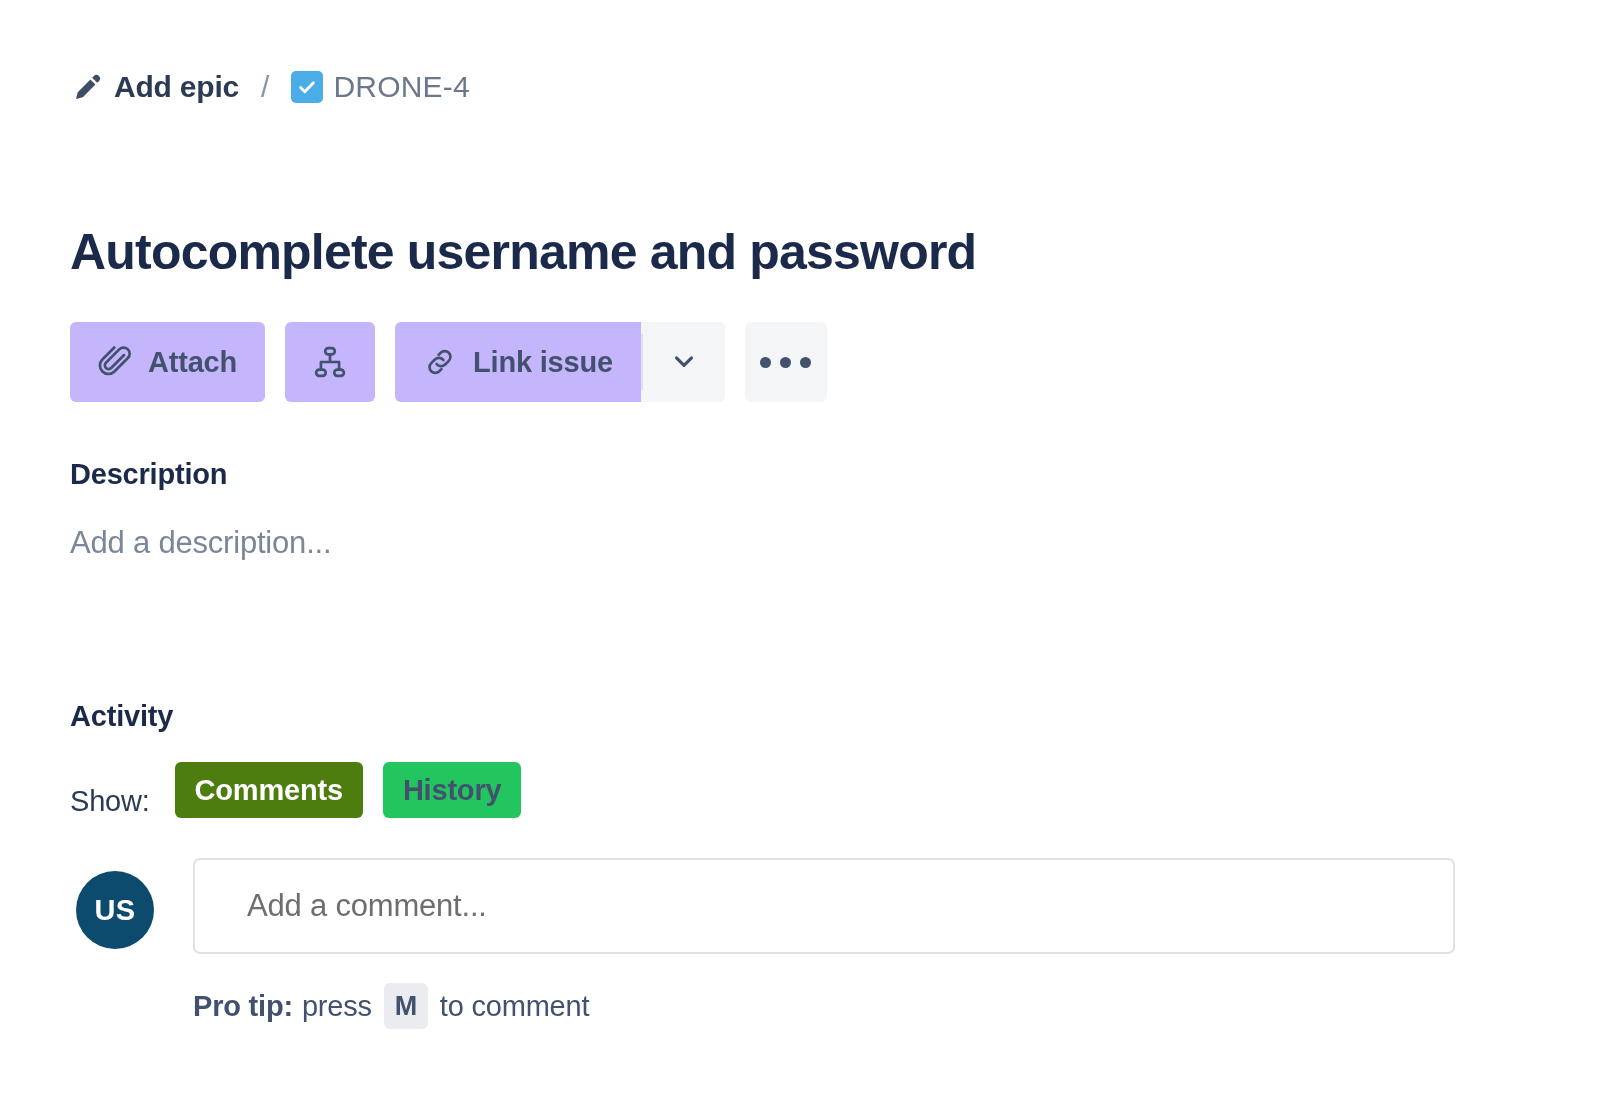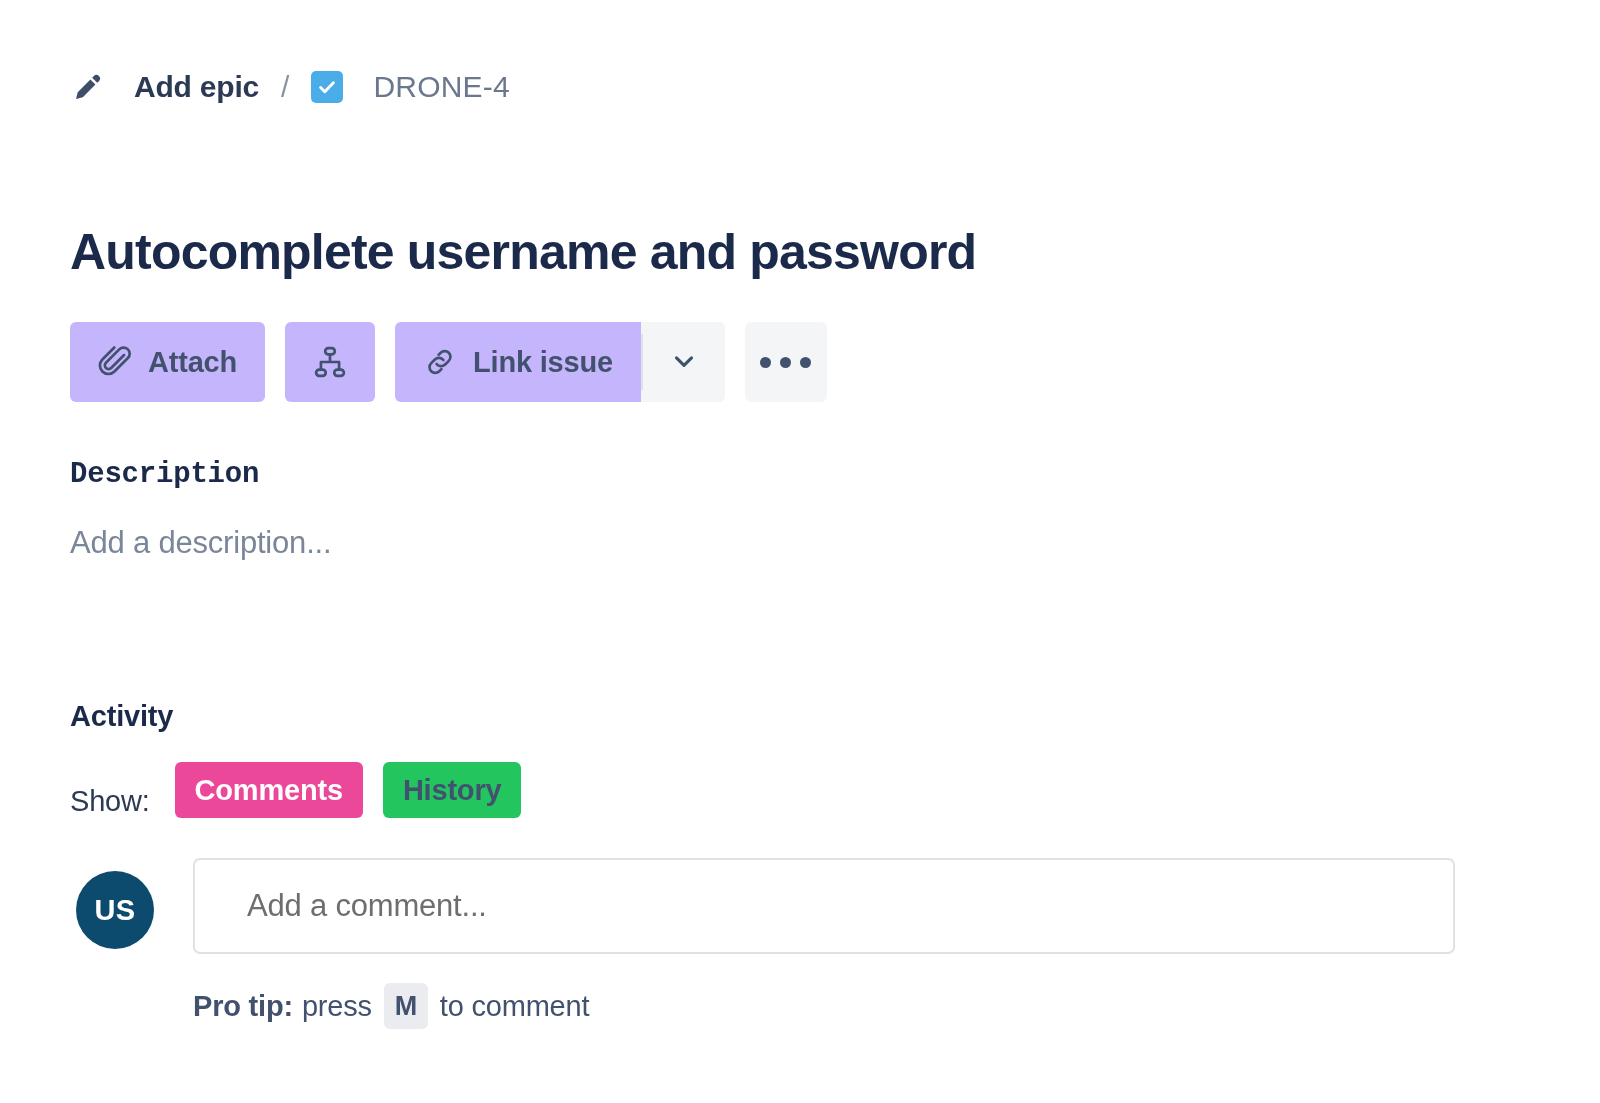--- a/index.html
+++ b/index.html
@@ -28,21 +28,21 @@
     position: absolute;
     left: 72px;
     top: 62px;
     display: flex;
     align-items: center;
     height: 50px;
   }
   .crumb {
     display: flex;
     align-items: center;
-    gap: 30px;
+    gap: 10px;
     cursor: pointer;
   }
   .crumb-epic-label {
     font-size: 30px;
     font-weight: bold;
     color: #2C3A54;
     letter-spacing: -0.2px;
   }
   .crumb-sep {
     font-size: 30px;
@@ -151,21 +151,21 @@
   }
 
   
   .section-heading {
     position: absolute;
     font-size: 29px;
     font-weight: bold;
     color: #1B2A4A;
     letter-spacing: -0.2px;
   }
-  #description-heading { left: 70px; top: 458px; font-family: Liberation Mono, monospace; }
+  #description-heading { left: 70px; top: 458px; }
   .description-placeholder {
     position: absolute;
     left: 70px;
     top: 525px;
     font-size: 31px;
     color: #7A8699;
     cursor: text;
     letter-spacing: -0.2px;
   }
 
@@ -191,21 +191,21 @@
     align-items: center;
     padding: 0 20px;
     font-size: 29px;
     font-weight: bold;
     cursor: pointer;
     border: none;
     font-family: "Liberation Sans", sans-serif;
     letter-spacing: -0.2px;
   }
   .pill-selected {
-    background: #ec4899;
+    background: #4d7c0f;
     color: #FFFFFF;
   }
   .pill-plain {
     background: #22c55e;
     color: #42526E;
     margin-left: 20px;
   }
 
   
   .comment-row {

